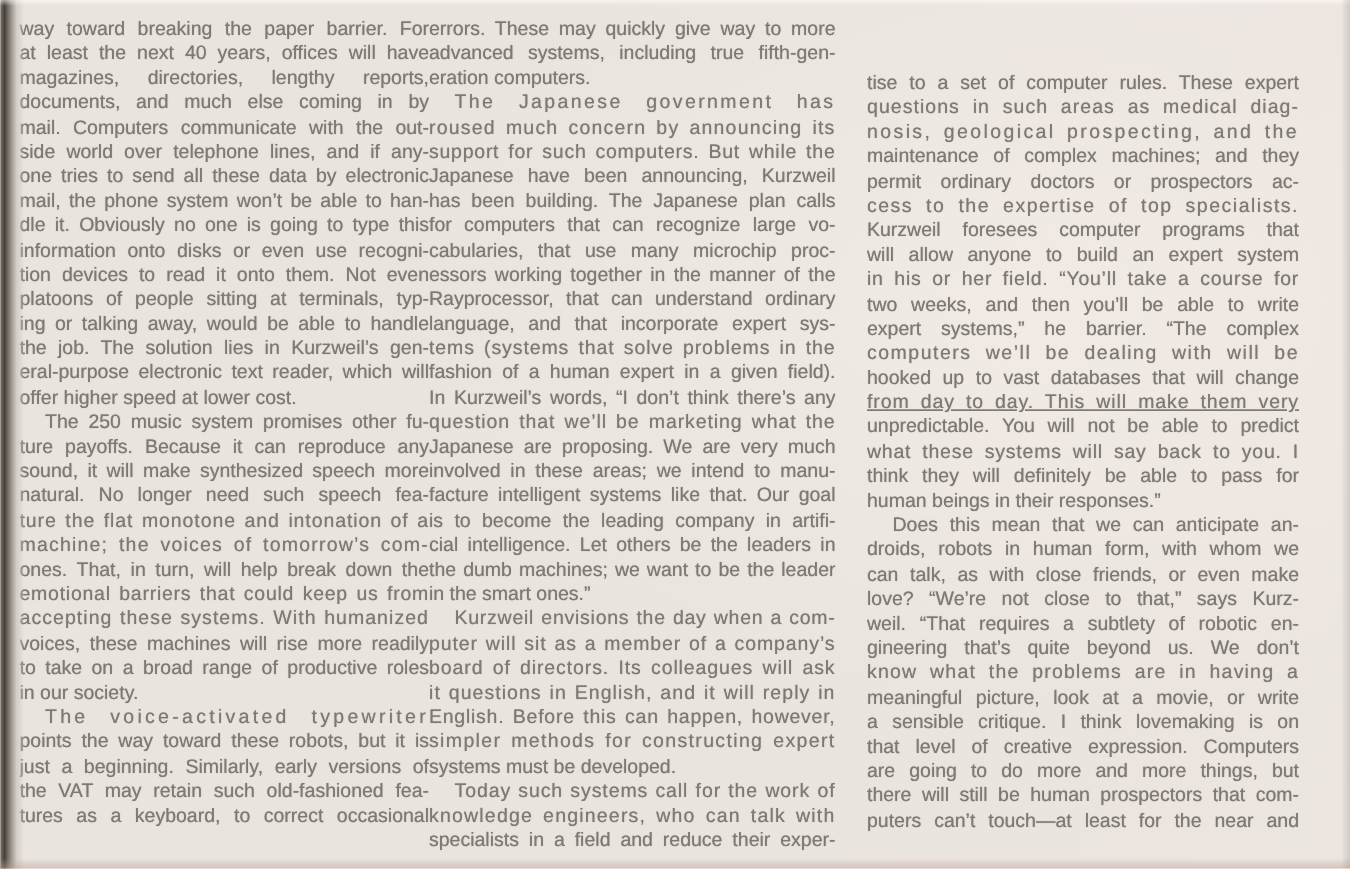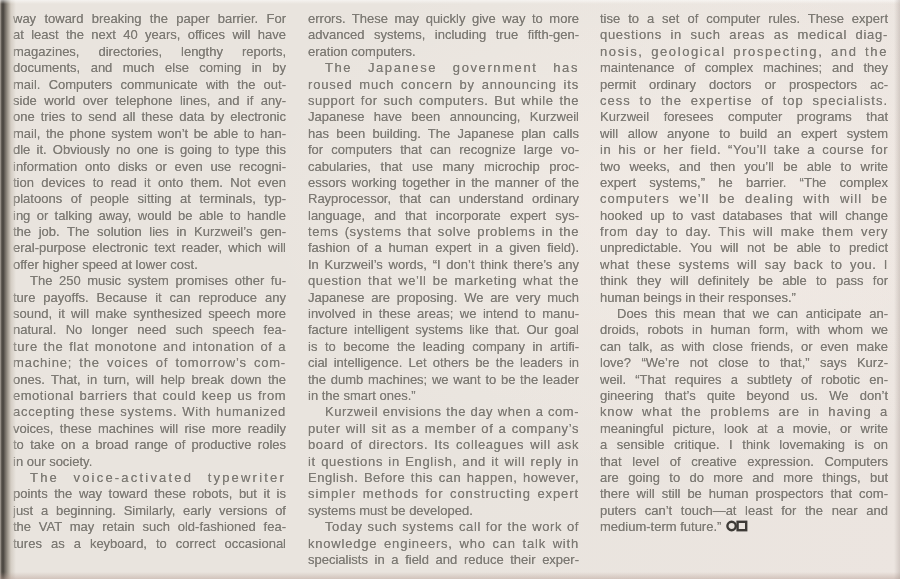--- a/index.html
+++ b/index.html
@@ -33,22 +33,22 @@
   }
   .edge-right{
     position:absolute;right:0;top:0;bottom:0;width:6px;pointer-events:none;
     background:linear-gradient(to left, rgba(140,125,118,0.28), rgba(140,125,118,0));
   }
   .article{
     position:absolute;left:13px;top:11px;display:flex;align-items:flex-start;
   }
   .col{flex:none;}
   .col1{width:273px;}
-  .col2{width:271px;margin-left:22px;}
-  .col3{width:288px;margin-left:21px;}
+  .col2{width:271px;}
+  .col3{width:288px;margin-left:21px;margin-top:36px;}
   .line{
     font-size:13px;line-height:16.4px;height:16.4px;overflow:hidden;
     color:var(--ink);
     text-shadow:0 0 0.6px rgba(125,122,116,0.85);
     text-align:justify;text-align-last:justify;
     white-space:normal;
   }
   .line.pe{text-align-last:left;}
   .line.in{text-indent:17px;}
   .endmark{
@@ -137,41 +137,37 @@
       <div class="line"><span>maintenance of complex machines; and they</span></div>
       <div class="line"><span>permit ordinary doctors or prospectors ac-</span></div>
       <div class="line" style="letter-spacing: 1px;"><span>cess to the expertise of top specialists.</span></div>
       <div class="line"><span>Kurzweil foresees computer programs that</span></div>
       <div class="line"><span>will allow anyone to build an expert system</span></div>
       <div class="line" style="letter-spacing: 0.5px;"><span>in his or her field. “You’ll take a course for</span></div>
       <div class="line"><span>two weeks, and then you’ll be able to write</span></div>
       <div class="line"><span>expert systems,” he barrier. “The complex</span></div>
       <div class="line" style="letter-spacing: 1px;"><span>computers we’ll be dealing with will be</span></div>
       <div class="line"><span>hooked up to vast databases that will change</span></div>
-      <div class="line" style="letter-spacing: 0.6px;"><span>from day to day. This will make them very</span></div>
+      <div class="line" style="letter-spacing: 0.6px; text-decoration: underline;"><span>from day to day. This will make them very</span></div>
       <div class="line"><span>unpredictable. You will not be able to predict</span></div>
       <div class="line" style="letter-spacing: 0.5px;"><span>what these systems will say back to you. I</span></div>
       <div class="line"><span>think they will definitely be able to pass for</span></div>
       <div class="line pe"><span>human beings in their responses.”</span></div>
       <div class="line in"><span>Does this mean that we can anticipate an-</span></div>
       <div class="line"><span>droids, robots in human form, with whom we</span></div>
       <div class="line"><span>can talk, as with close friends, or even make</span></div>
       <div class="line"><span>love? “We’re not close to that,” says Kurz-</span></div>
       <div class="line"><span>weil. “That requires a subtlety of robotic en-</span></div>
       <div class="line"><span>gineering that’s quite beyond us. We don’t</span></div>
       <div class="line" style="letter-spacing: 0.8px;"><span>know what the problems are in having a</span></div>
       <div class="line"><span>meaningful picture, look at a movie, or write</span></div>
       <div class="line"><span>a sensible critique. I think lovemaking is on</span></div>
       <div class="line"><span>that level of creative expression. Computers</span></div>
       <div class="line"><span>are going to do more and more things, but</span></div>
       <div class="line"><span>there will still be human prospectors that com-</span></div>
       <div class="line"><span>puters can’t touch—at least for the near and</span></div>
-      <div class="line pe"><span>medium-term future.”</span><svg class="endmark" width="23" height="12" viewBox="0 0 23 12">
-          <circle cx="5.6" cy="6" r="4.2" fill="none" stroke="var(--ink-dark)" stroke-width="2.4"></circle>
-          <rect x="11.6" y="1.8" width="8.6" height="8.4" fill="none" stroke="var(--ink-dark)" stroke-width="2.4"></rect>
-        </svg></div>
     </div>
 </div>
 
 <div class="gutter"></div>
 <div class="edge-top"></div>
 <div class="edge-bottom"></div>
 <div class="edge-right"></div>
 
 </body></html>

